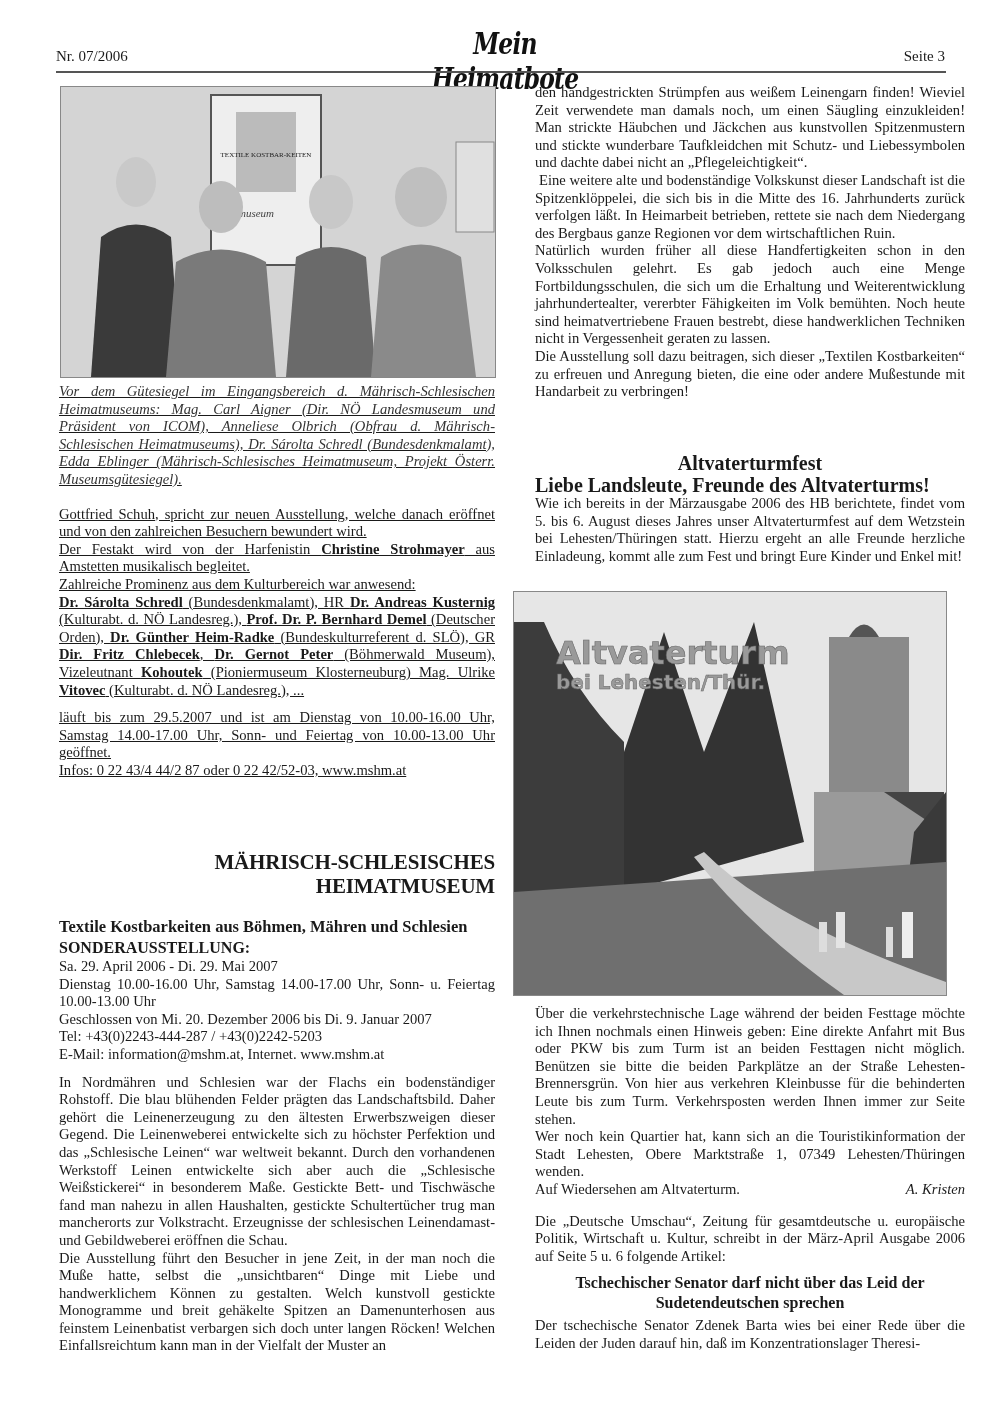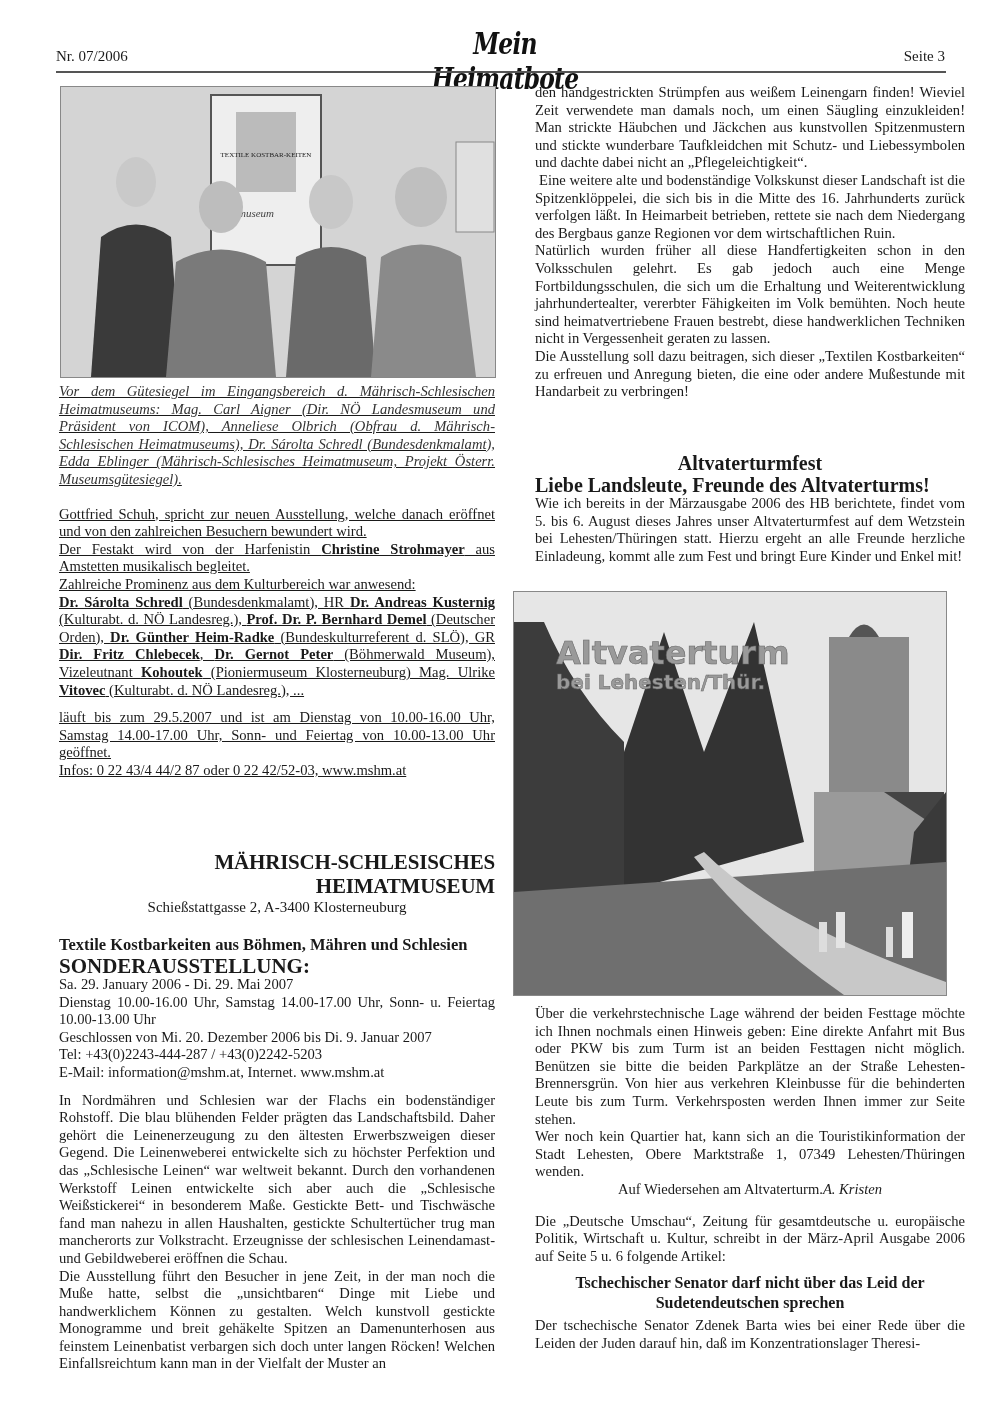--- a/index.html
+++ b/index.html
@@ -21,24 +21,24 @@
   b { font-weight: bold; }
 
   
   .photo1 { left: 60px; top: 86px; width: 434px; height: 290px; background: linear-gradient(180deg,#d8d8d8 0%,#c8c8c8 60%,#9a9a9a 100%); border: 1px solid #888; overflow: hidden; }
   .photo2 { left: 513px; top: 591px; width: 432px; height: 403px; border: 1px solid #888; overflow: hidden;
             background: linear-gradient(180deg,#ececec 0%,#e4e4e4 45%,#6a6a6a 60%,#4a4a4a 75%,#8c8c8c 100%); }
   .caption { font-style: italic; color: #333; }
   .h-museum { font-size: 21px; font-weight: bold; line-height: 24px; text-align: right; letter-spacing: -0.2px; }
   .h-sub { font-size: 15px; text-align: center; line-height: 18px; }
   .h-exh { font-size: 16.5px; font-weight: bold; line-height: 22px; margin-top: 18px; }
-  .h-sonder { font-size: 21px; font-weight: bold; line-height: 20px; }
+  .h-sonder { font-size: 16px; font-weight: bold; line-height: 20px; }
   .h-fest { font-size: 20px; font-weight: bold; text-align: center; line-height: 26px; }
   .h-art { font-size: 16px; font-weight: bold; text-align: center; line-height: 20px; }
-  .sig { display: flex; justify-content: center; }
+  .sig { display: flex; justify-content: space-between; }
   .sig i { font-style: italic; }
 </style>
 </head>
 <body>
 
 <div class="abs hdr-left">Nr. 07/2006</div>
 <div class="abs masthead">Mein Heimatbote</div>
 <div class="abs hdr-right">Seite 3</div>
 <div class="abs rule"></div>
 
@@ -71,24 +71,23 @@
   <p>
     <b>Dr. Sárolta Schredl</b><span> (Bundesdenkmalamt), HR </span><b>Dr. Andreas Kusternig</b><span> (Kulturabt. d. NÖ Landesreg.), </span><b>Prof. Dr. P. Bernhard Demel</b><span> (Deutscher Orden), </span><b>Dr. Günther Heim-Radke</b><span> (Bundeskulturreferent d. SLÖ), GR </span><b>Dir. Fritz Chlebecek</b><span>, </span><b>Dr. Gernot Peter</b><span> (Böhmerwald Museum), Vizeleutnant </span><b>Kohoutek</b><span> (Pioniermuseum Klosterneuburg) Mag. Ulrike </span><b>Vitovec</b><span> (Kulturabt. d. NÖ Landesreg.), ...</span>
   </p>
   <div style="height:10px"></div>
   <p>läuft bis zum 29.5.2007 und ist am Dienstag von 10.00-16.00 Uhr, Samstag 14.00-17.00 Uhr, Sonn- und Feiertag von 10.00-13.00 Uhr geöffnet.</p>
   <p>Infos: 0 22 43/4 44/2 87 oder 0 22 42/52-03, www.mshm.at</p>
 </div>
 
 <div class="abs col left" style="top:850px;">
   <div class="h-museum">MÄHRISCH-SCHLESISCHES HEIMATMUSEUM</div>
-  <div class="h-sub">Schießstattgasse 2, A-3400 Klosterneuburg</div>
   <div class="h-exh">Textile Kostbarkeiten aus Böhmen, Mähren und Schlesien</div>
   <div class="h-sonder">SONDERAUSSTELLUNG:</div>
-  <p style="text-align:left">Sa. 29. January 2006 - Di. 29. Mai 2007</p>
+  <p style="text-align:left">Sa. 29. April 2006 - Di. 29. Mai 2007</p>
   <p>Dienstag 10.00-16.00 Uhr, Samstag 14.00-17.00 Uhr, Sonn- u. Feiertag 10.00-13.00 Uhr</p>
   <p style="text-align:left">Geschlossen von Mi. 20. Dezember 2006 bis Di. 9. Januar 2007</p>
   <p style="text-align:left">Tel: +43(0)2243-444-287 / +43(0)2242-5203</p>
   <p style="text-align:left">E-Mail: information@mshm.at, Internet. www.mshm.at</p>
   <div style="height:10px"></div>
   <p>In Nordmähren und Schlesien war der Flachs ein bodenständiger Rohstoff. Die blau blühenden Felder prägten das Landschaftsbild. Daher gehört die Leinenerzeugung zu den ältesten Erwerbszweigen dieser Gegend. Die Leinenweberei entwickelte sich zu höchster Perfektion und das „Schlesische Leinen“ war weltweit bekannt. Durch den vorhandenen Werkstoff Leinen entwickelte sich aber auch die „Schlesische Weißstickerei“ in besonderem Maße. Gestickte Bett- und Tischwäsche fand man nahezu in allen Haushalten, gestickte Schultertücher trug man mancherorts zur Volkstracht. Erzeugnisse der schlesischen Leinendamast- und Gebildweberei eröffnen die Schau.</p>
   <p>Die Ausstellung führt den Besucher in jene Zeit, in der man noch die Muße hatte, selbst die „unsichtbaren“ Dinge mit Liebe und handwerklichem Können zu gestalten. Welch kunstvoll gestickte Monogramme und breit gehäkelte Spitzen an Damenunterhosen aus feinstem Leinenbatist verbargen sich doch unter langen Röcken! Welchen Einfallsreichtum kann man in der Vielfalt der Muster an</p>
 </div>
 
 <div class="abs col right" style="top:84px;">

